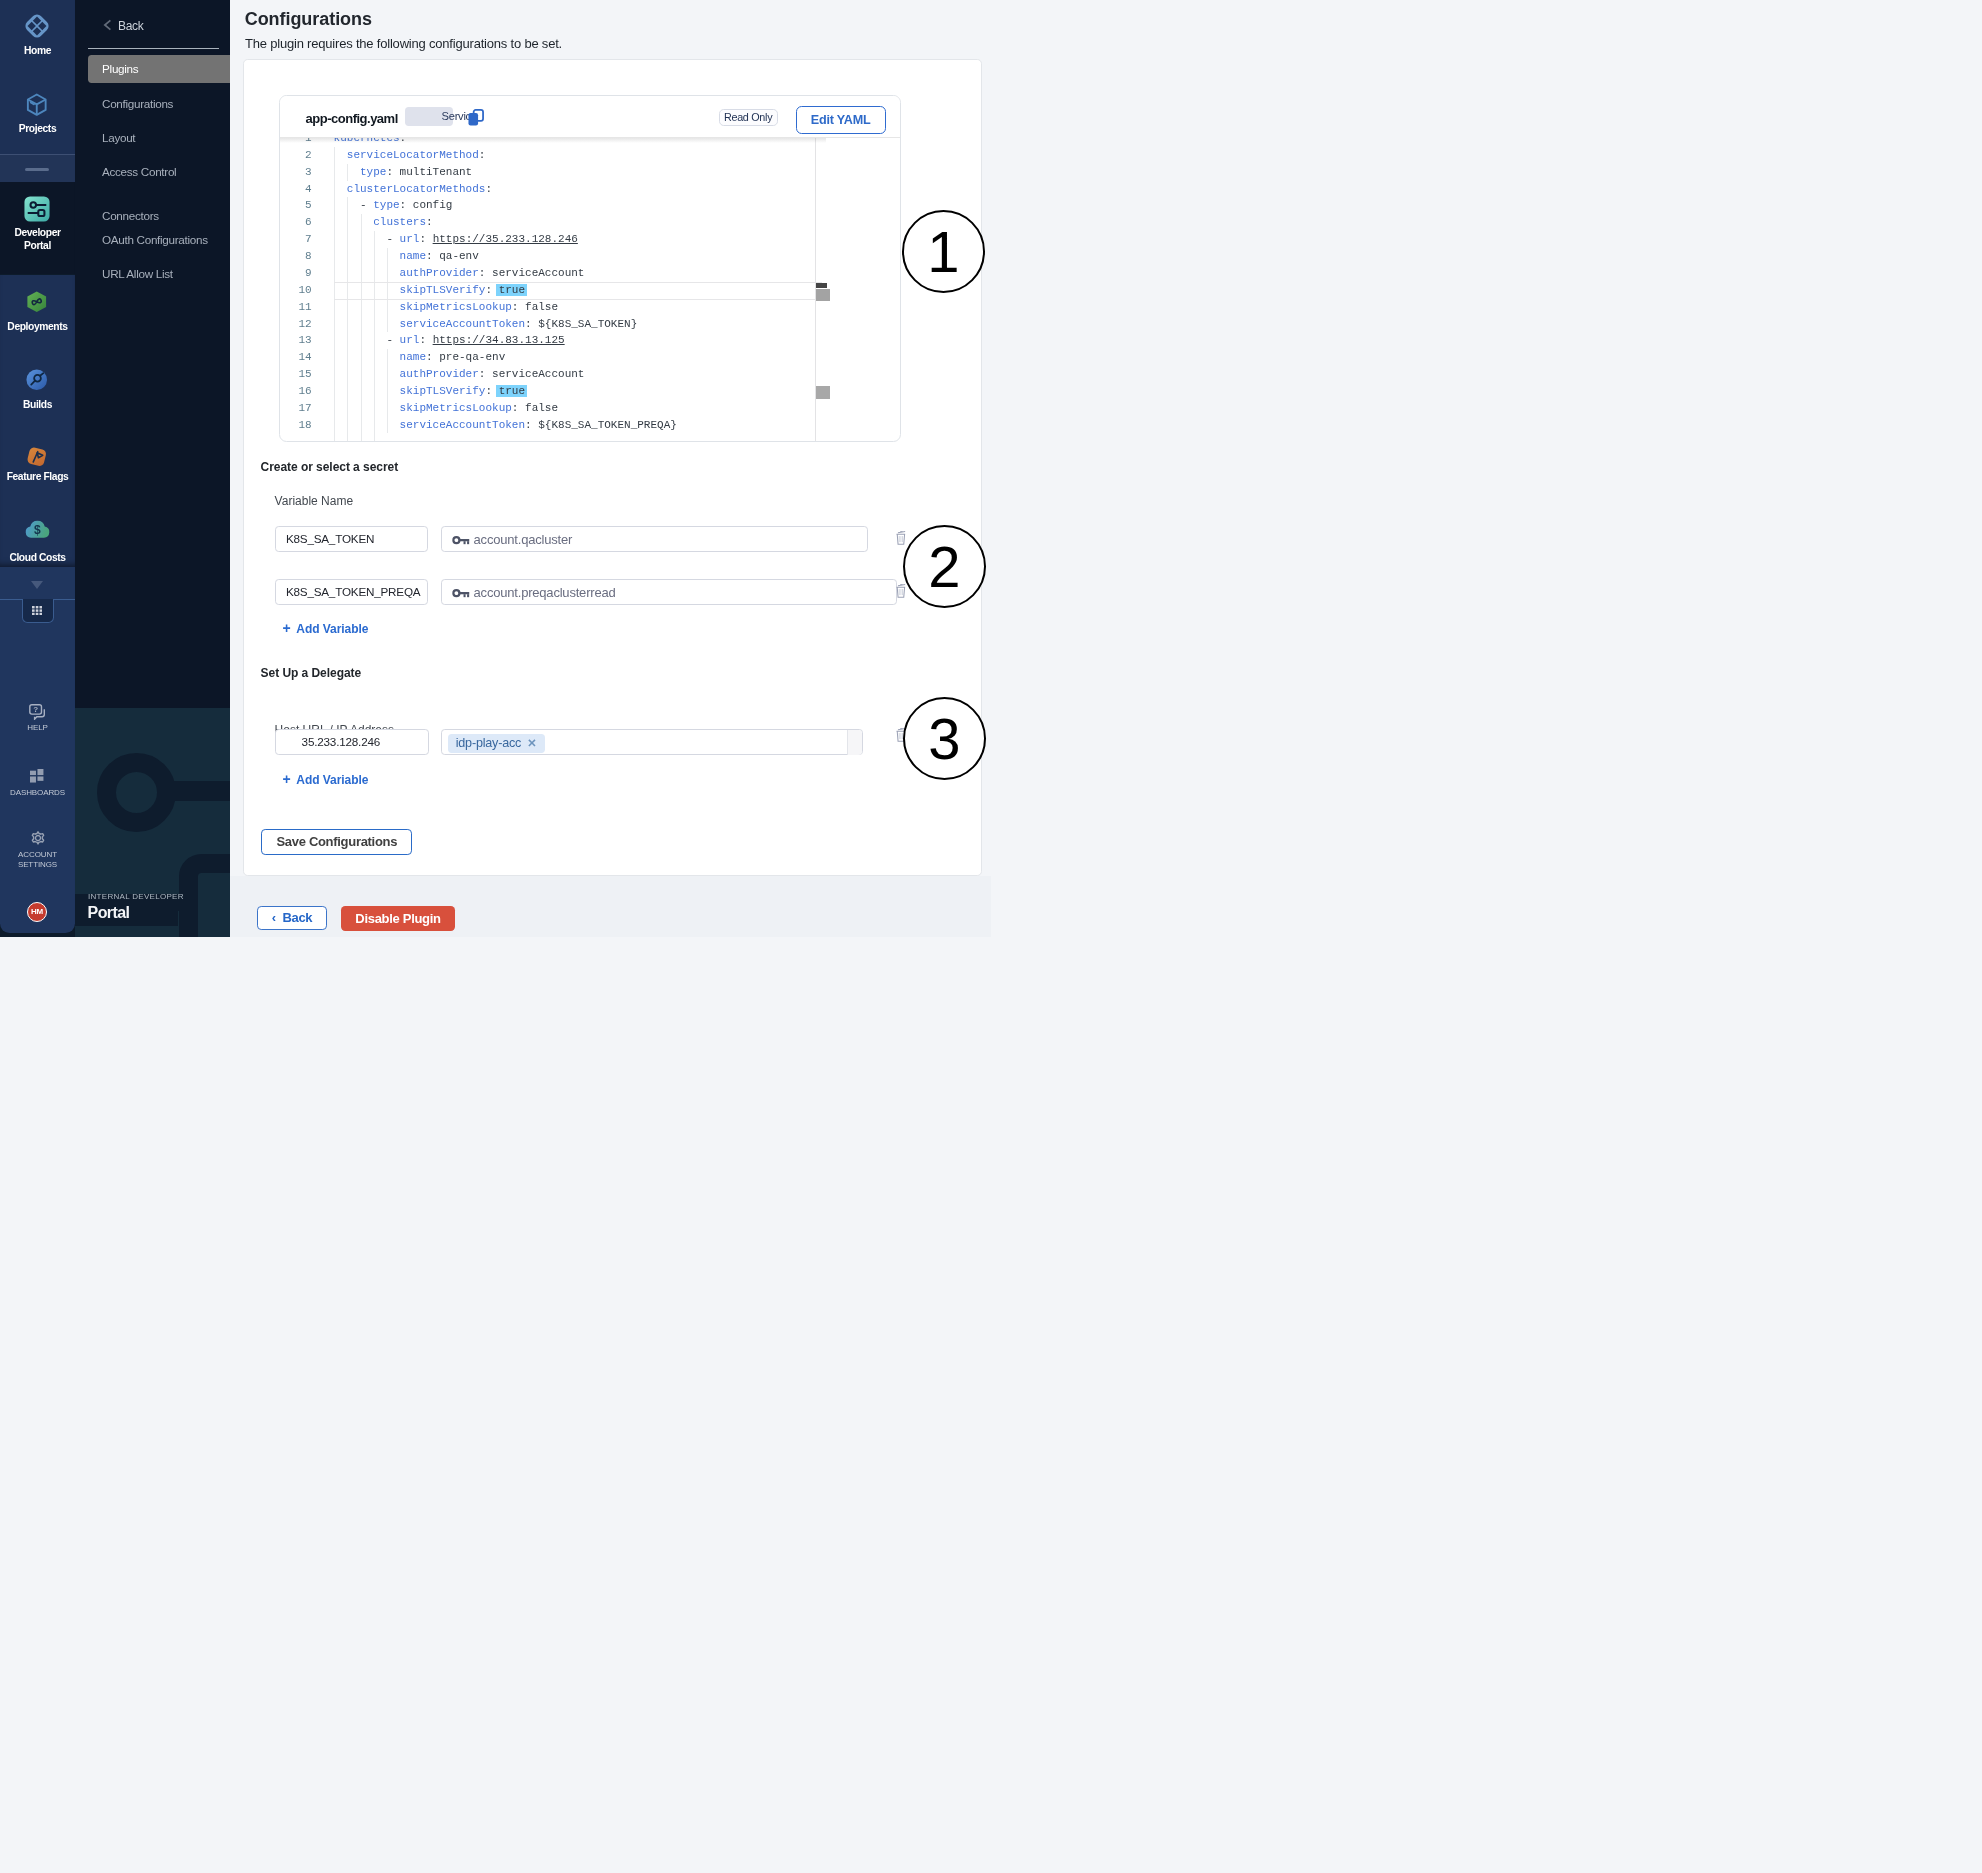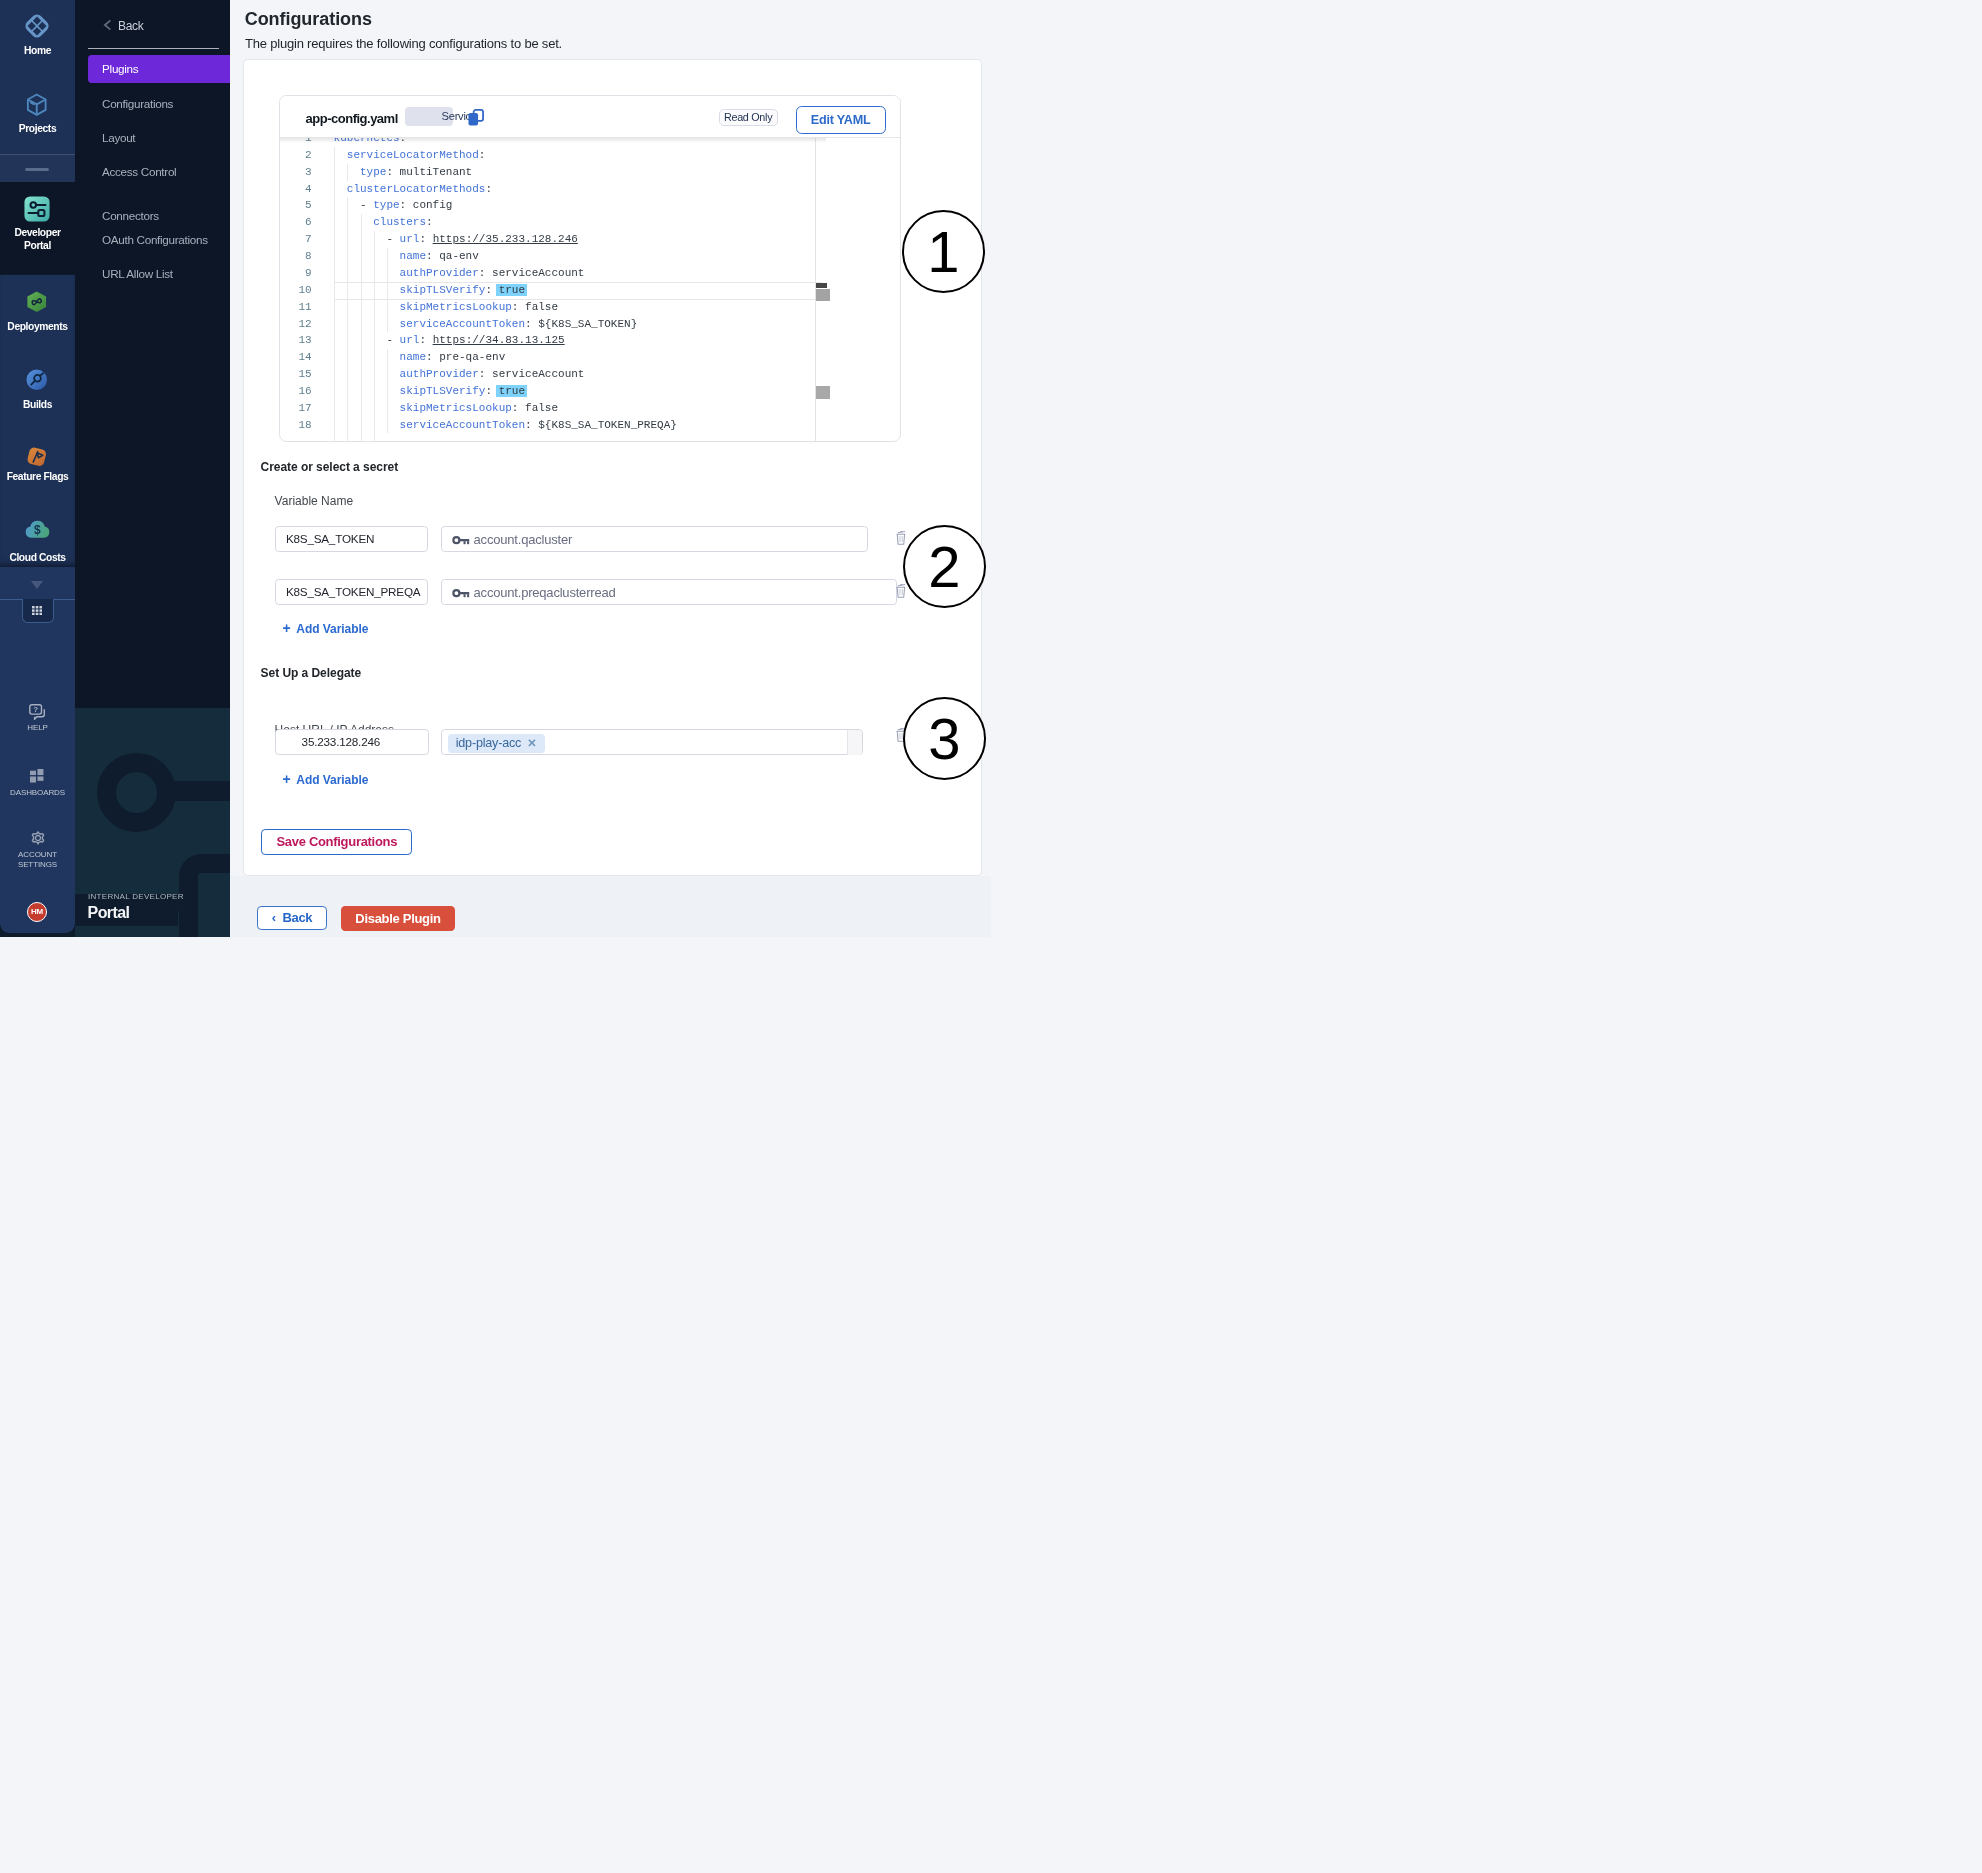--- a/index.html
+++ b/index.html
@@ -20,21 +20,21 @@
 #gridtab { position:absolute; left:21.5px; top:0px; width:32px; height:24px; background:#16294a; border:0.9px solid #3a5c8f; border-top:none; border-radius:0 0 5.6px 5.6px; }
 .sb-label { position:absolute; width:75px; text-align:center; color:#fff; font-weight:bold; font-size:10.3px; letter-spacing:-0.4px; line-height:12.5px; }
 .sb-label2 { position:absolute; width:75px; text-align:center; color:#c3cad6; font-size:8px; letter-spacing:-0.1px; line-height:9.7px; }
 .sbi { position:absolute; }
 
 
 #nav { position:absolute; left:75px; top:0; width:155px; height:937px; background:#0c1627; box-shadow:1.9px 0 3.7px rgba(20,30,48,0.10); }
 #nav-back { position:absolute; left:43px; top:19px; color:#ccd2da; font-size:12px; letter-spacing:-0.3px; }
 #nav-hr { position:absolute; left:12.6px; top:48px; width:131px; height:0.9px; background:#a9b2bc; }
 .nav-item { position:absolute; left:27px; color:#a8b0bc; font-size:11.7px; letter-spacing:-0.3px; line-height:11.7px; }
-#nav-active { position:absolute; left:12.6px; top:55px; width:142px; height:28px; background:#6d28d9; border-radius:3.7px 0 0 3.7px; }
+#nav-active { position:absolute; left:12.6px; top:55px; width:142px; height:28px; background:#737373; border-radius:3.7px 0 0 3.7px; }
 #nav-active span { position:absolute; left:14.5px; top:8.4px; color:#fff; font-size:11.7px; letter-spacing:-0.3px; line-height:11.7px; }
 #nav-pattern { position:absolute; left:0px; top:708px; width:155px; height:229px; background:#152c3c; overflow:hidden; }
 .pat { position:absolute; background:#0e1c2d; }
 #pat-ring { position:absolute; left:21.5px; top:45px; width:79px; height:79px; border-radius:50%; border:19px solid #0e1c2d; }
 #pat-rect { position:absolute; left:104px; top:146px; width:112px; height:112px; border:19.7px solid #0e1c2d; border-radius:22.5px; background:transparent; }
 #nav-brand1 { position:absolute; left:13px; top:184px; color:#aeb9c2; font-size:8px; letter-spacing:0.3px; }
 #nav-brand2 { position:absolute; left:12.6px; top:196px; color:#f4f6f8; font-size:16px; font-weight:bold; letter-spacing:-0.6px; }
 
 
 #main { position:absolute; left:230px; top:0; width:761px; height:937px; background:#f3f5f8; }
@@ -65,21 +65,21 @@
 .rmark { position:absolute; }
 
 
 .h2 { position:absolute; font-size:12px; font-weight:bold; color:#22262b; letter-spacing:-0.05px; }
 .lbl { position:absolute; font-size:12px; color:#42484f; letter-spacing:0px; }
 .inp { position:absolute; background:#fff; border:0.9px solid #d5d8e1; border-radius:3.7px; font-size:11.7px; color:#23262e; padding-left:10.3px; line-height:24px; letter-spacing:-0.2px; }
 .sel { position:absolute; background:#fff; border:0.9px solid #d5d8e1; border-radius:3.7px; }
 .sel .txt { position:absolute; left:32px; top:5.2px; font-size:13px; color:#696d80; letter-spacing:-0.2px; }
 .addvar { position:absolute; font-size:12px; font-weight:bold; color:#2a6ad0; letter-spacing:-0.05px; }
 .addvar .plus { font-size:14px; font-weight:bold; margin-right:5.6px; }
-#savebtn { position:absolute; left:17.7px; top:769px; width:151px; height:26px; border:1.4px solid #2a6bc8; border-radius:4.2px; color:#be185d; font-size:13px; font-weight:bold; text-align:center; line-height:23.4px; letter-spacing:-0.3px; }
+#savebtn { position:absolute; left:17.7px; top:769px; width:151px; height:26px; border:1.4px solid #2a6bc8; border-radius:4.2px; color:#404040; font-size:13px; font-weight:bold; text-align:center; line-height:23.4px; letter-spacing:-0.3px; }
 .trash { position:absolute; }
 
 
 #backbtn { position:absolute; left:27px; top:906px; width:70px; height:24px; background:#fff; border:0.9px solid #3b74c9; border-radius:4.2px; color:#2667c8; font-size:13px; font-weight:bold; text-align:center; line-height:22.5px; letter-spacing:-0.3px; }
 #disablebtn { position:absolute; left:111px; top:906px; width:114px; height:25px; background:#d8503c; border-radius:4.2px; color:#fff; font-size:13px; font-weight:bold; text-align:center; line-height:25px; letter-spacing:-0.3px; }
 
 
 .circ { position:absolute; width:83px; height:83px; border-radius:50%; background:#fff; border:2.2px solid #000; color:#000; text-align:center; font-size:58px; line-height:79px; font-family:"Liberation Sans", sans-serif; }
 </style>
 </head>

